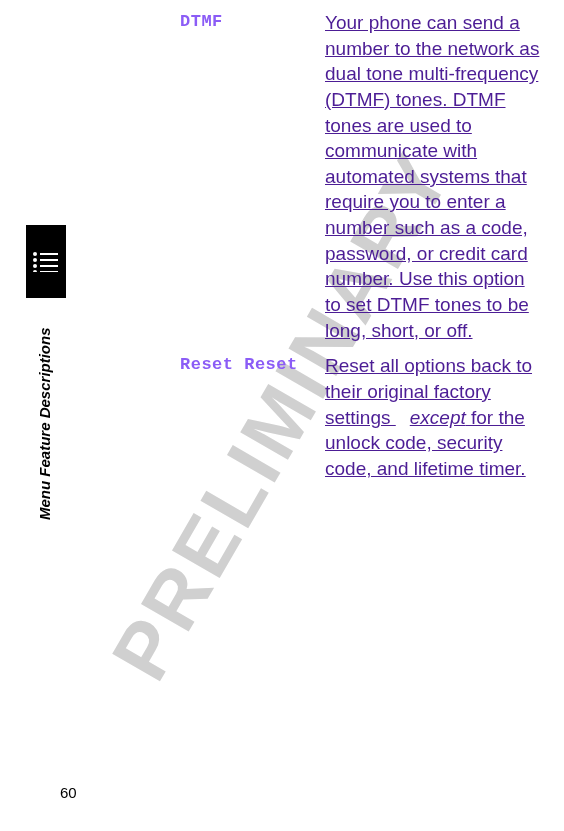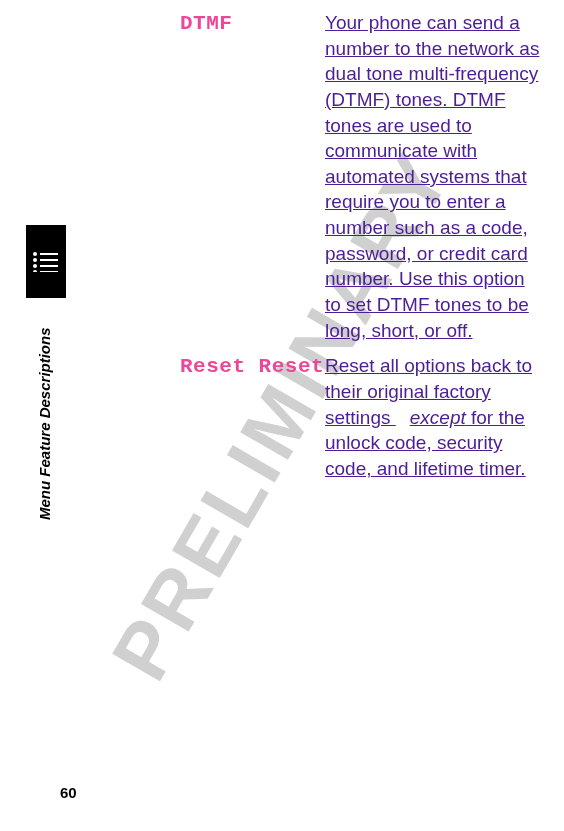--- a/index.html
+++ b/index.html
@@ -66,40 +66,40 @@
     }
     .row {
       display: flex;
       margin-bottom: 10px;
     }
     .term {
       width: 145px;
       flex-shrink: 0;
       font-family: "Courier New", monospace;
       font-weight: bold;
-      font-size: 21px;
-      color: #ec4899;
+      font-size: 17px;
+      color: #8b5cf6;
       letter-spacing: 0.5px;
       padding-top: 2px;
     }
     .desc {
       font-size: 19px;
       line-height: 1.35;
       color: #4c1d95;
       text-decoration: underline;
     }
     .desc em {
       font-style: italic;
       margin-left: 14px;
     }
     .page-number {
       position: absolute;
       left: 60px;
       bottom: 30px;
-      font-weight: bold;
+      font-weight: normal;
       font-size: 15px;
       z-index: 2;
     }
   </style>
 </head>
 <body>
 
 <div class="watermark">PRELIMINARY</div>
 
 <div class="sidebar-tab">

